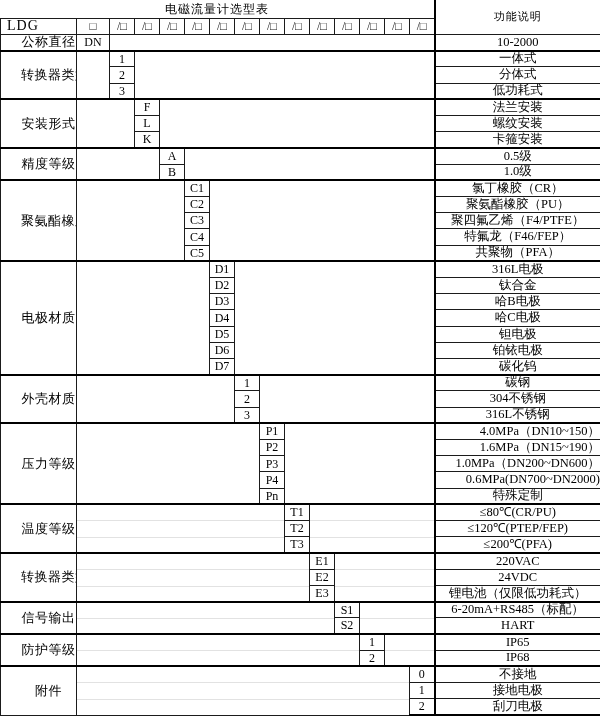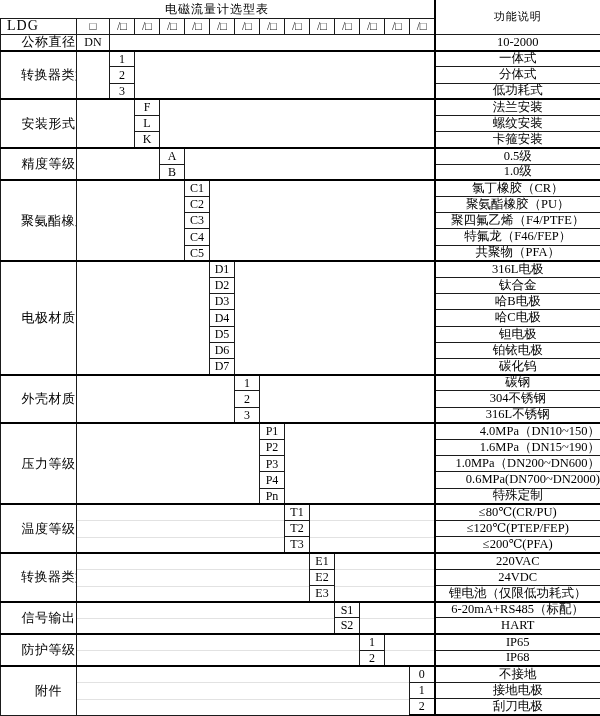--- a/index.html
+++ b/index.html
@@ -38,21 +38,21 @@
     border:none;
     border-left:2px solid var(--bd-strong);
     border-bottom:1px solid var(--bd);
     border-right:1px solid var(--bd);
     font-size:11px;letter-spacing:1px;
   }
   td.model{text-align:left;padding-left:6px;font-size:14px;letter-spacing:1px;}
   td.box{font-size:11.5px;color:#111;}
   td.cat{font-size:13px;letter-spacing:0.5px;padding-left:20px;}
   td.code{font-size:12px;}
-  td.desc{border-left:2px solid var(--bd-strong);}
+  td.desc{border-left:2px solid var(--bd-strong);font-family:Liberation Serif, serif;}
   td.desc.left{text-align:right;padding-left:2px;}
   tr.sec td{border-top:2px solid var(--bd-strong);}
   tr.last td{border-bottom:2px solid var(--bd-strong);}
   td.merged.ghost{
     background:repeating-linear-gradient(
       to bottom,
       transparent 0px, transparent 15.3px,
       var(--ghost) 15.3px, var(--ghost) 16.3px);
   }
 </style>

